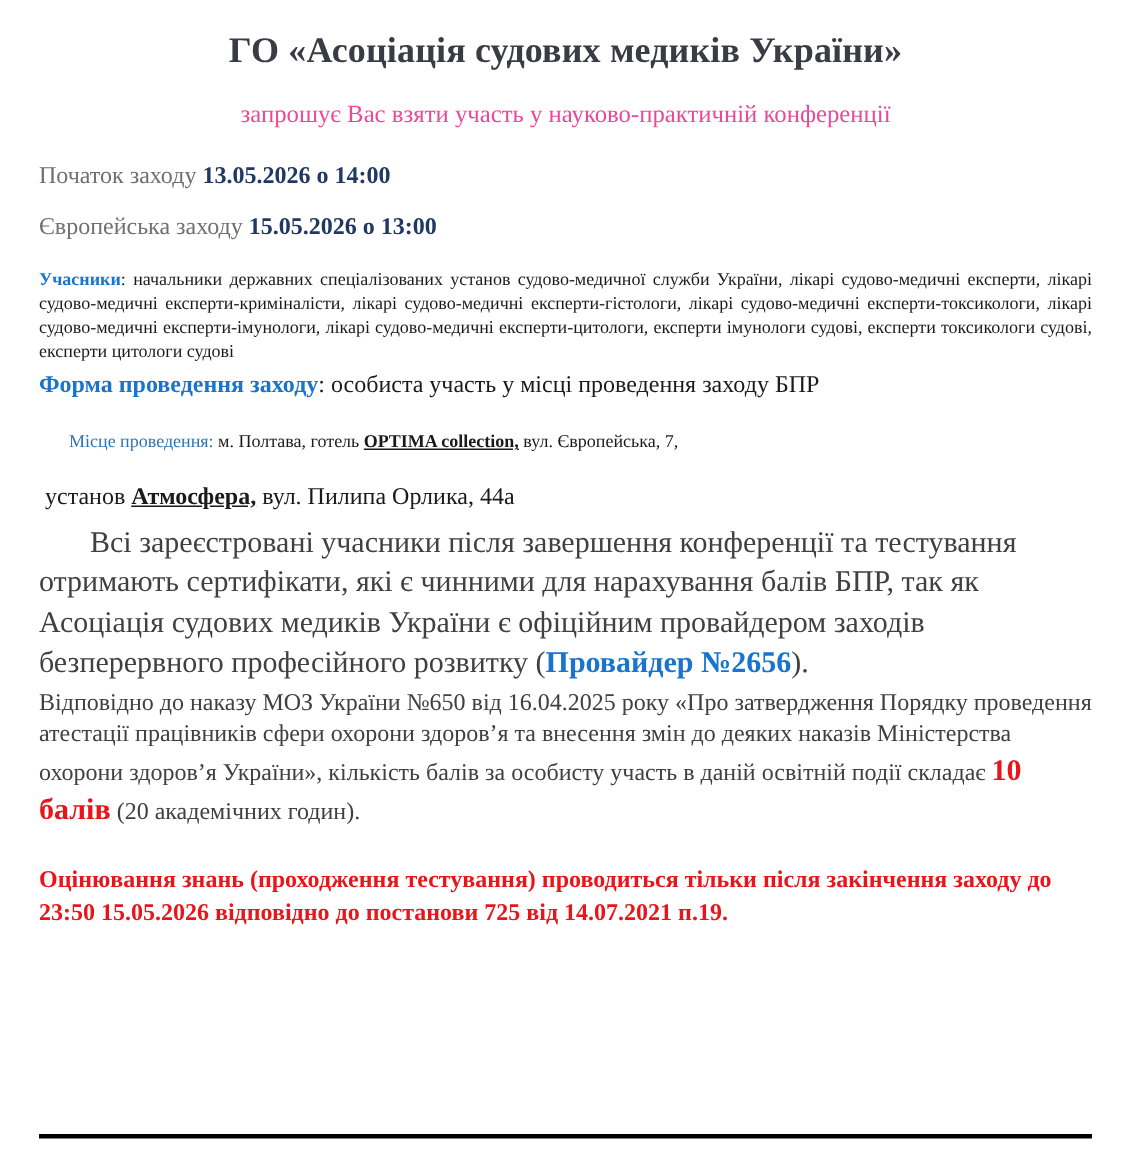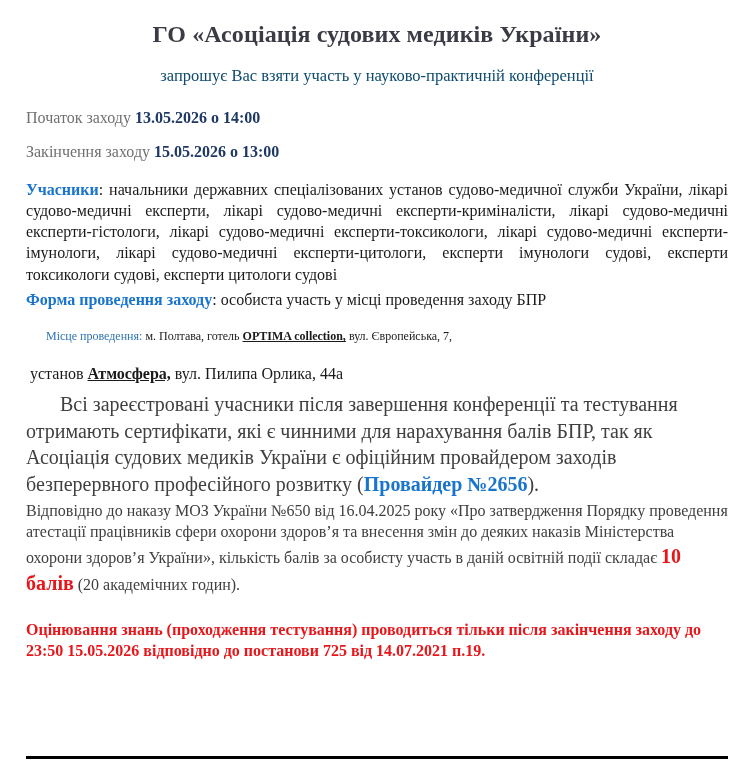--- a/index.html
+++ b/index.html
@@ -34,21 +34,21 @@
     color: #3b3b46;
     letter-spacing: 0.1px;
   }
   .doc-subtitle {
     margin: 0;
     padding-top: 18px;
     text-align: center;
     font-size: 16.5px;
     font-weight: normal;
     line-height: 1.2;
-    color: #0c4a6e;
+    color: #ec4899;
   }
   .doc-theme {
     margin: 0;
     padding-top: 17px;
     text-align: center;
     font-size: 16.5px;
     font-weight: bold;
     line-height: 1.3;
     color: #262626;
     padding-left: 18px;
@@ -65,21 +65,21 @@
   .sched.first { padding-top: 22px; }
   .sched.second { padding-top: 14px; }
   .sched .when {
     font-weight: bold;
     color: #1f3864;
   }
 
   
   .para {
     margin: 0;
-    font-size: 16px;
+    font-size: 12px;
     line-height: 1.32;
     color: #1a1a1a;
     text-align: justify;
     text-justify: inter-word;
   }
   .participants {
     padding-top: 17px;
   }
   .lbl-blue-bold {
     color: #1874CD;
@@ -172,21 +172,21 @@
 
   <p class="doc-subtitle">запрошує Вас взяти участь у науково-практичній конференції</p>
 
 
   <p class="sched first">
     <span>Початок заходу</span>
     <span class="when">13.05.2026 о 14:00</span>
   </p>
 
   <p class="sched second">
-    <span>Закінчення заходу</span>
+    <span>Європейська заходу</span>
     <span class="when">15.05.2026 о 13:00</span>
   </p>
 
   <p class="para participants">
     <span class="lbl-blue-bold">Учасники</span><span class="colon-dark">:</span><span> начальники державних спеціалізованих установ судово-медичної служби України, лікарі судово-медичні експерти, лікарі судово-медичні експерти-криміналісти, лікарі судово-медичні експерти-гістологи, лікарі судово-медичні експерти-токсикологи, лікарі судово-медичні експерти-імунологи, лікарі судово-медичні експерти-цитологи, експерти імунологи судові, експерти токсикологи судові, експерти цитологи судові</span>
   </p>
 
   <p class="form-line">
     <span class="lbl-blue-bold">Форма проведення заходу</span><span class="colon-dark">:</span><span>  особиста участь у місці проведення заходу БПР</span>
   </p>

